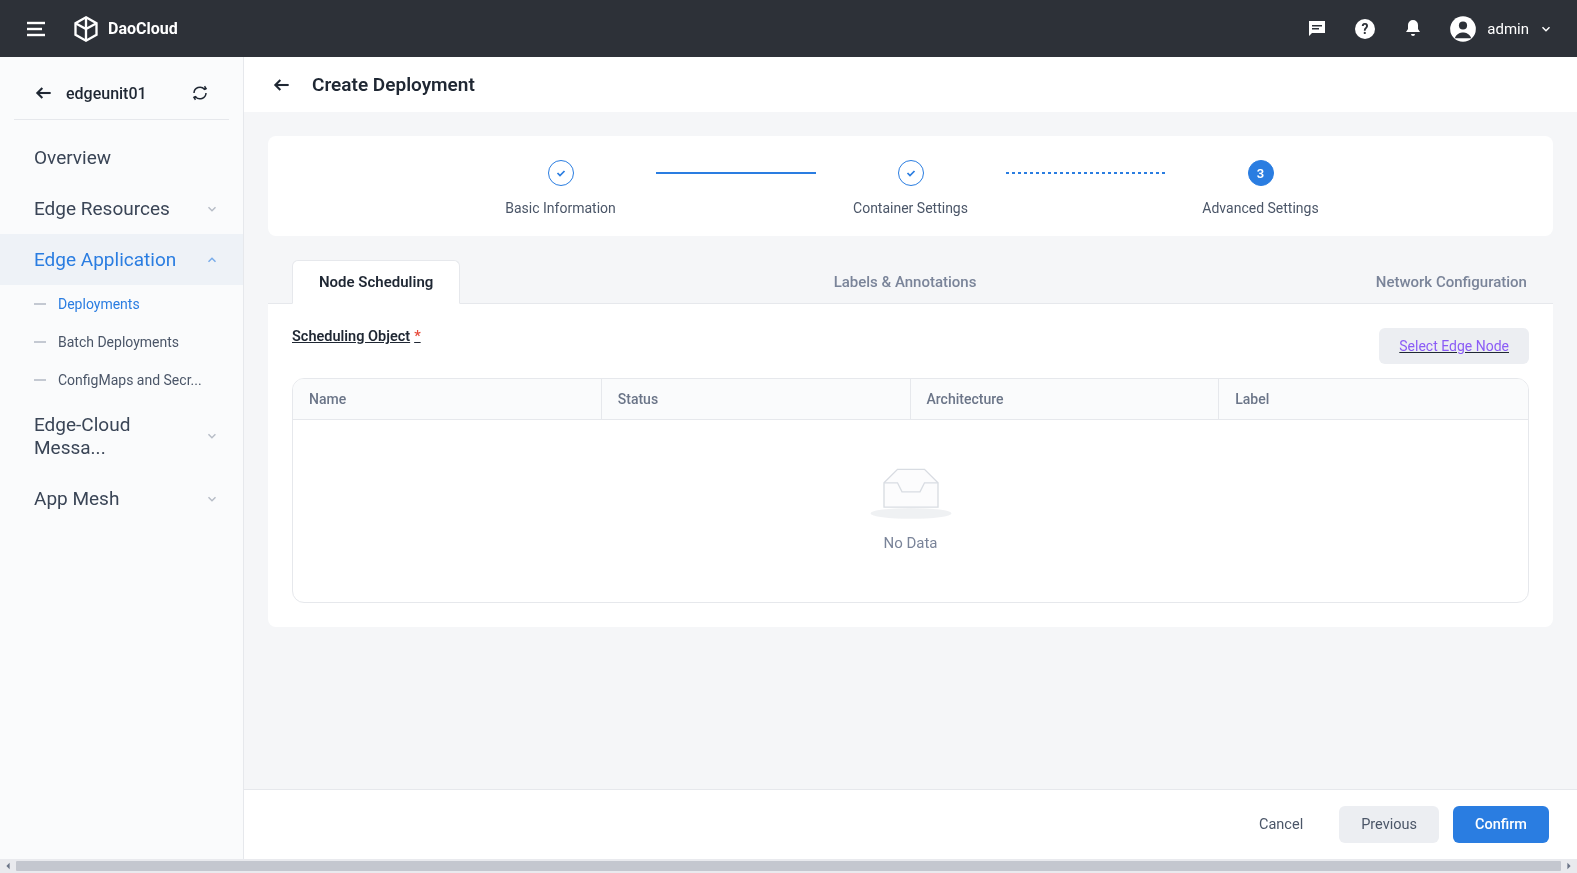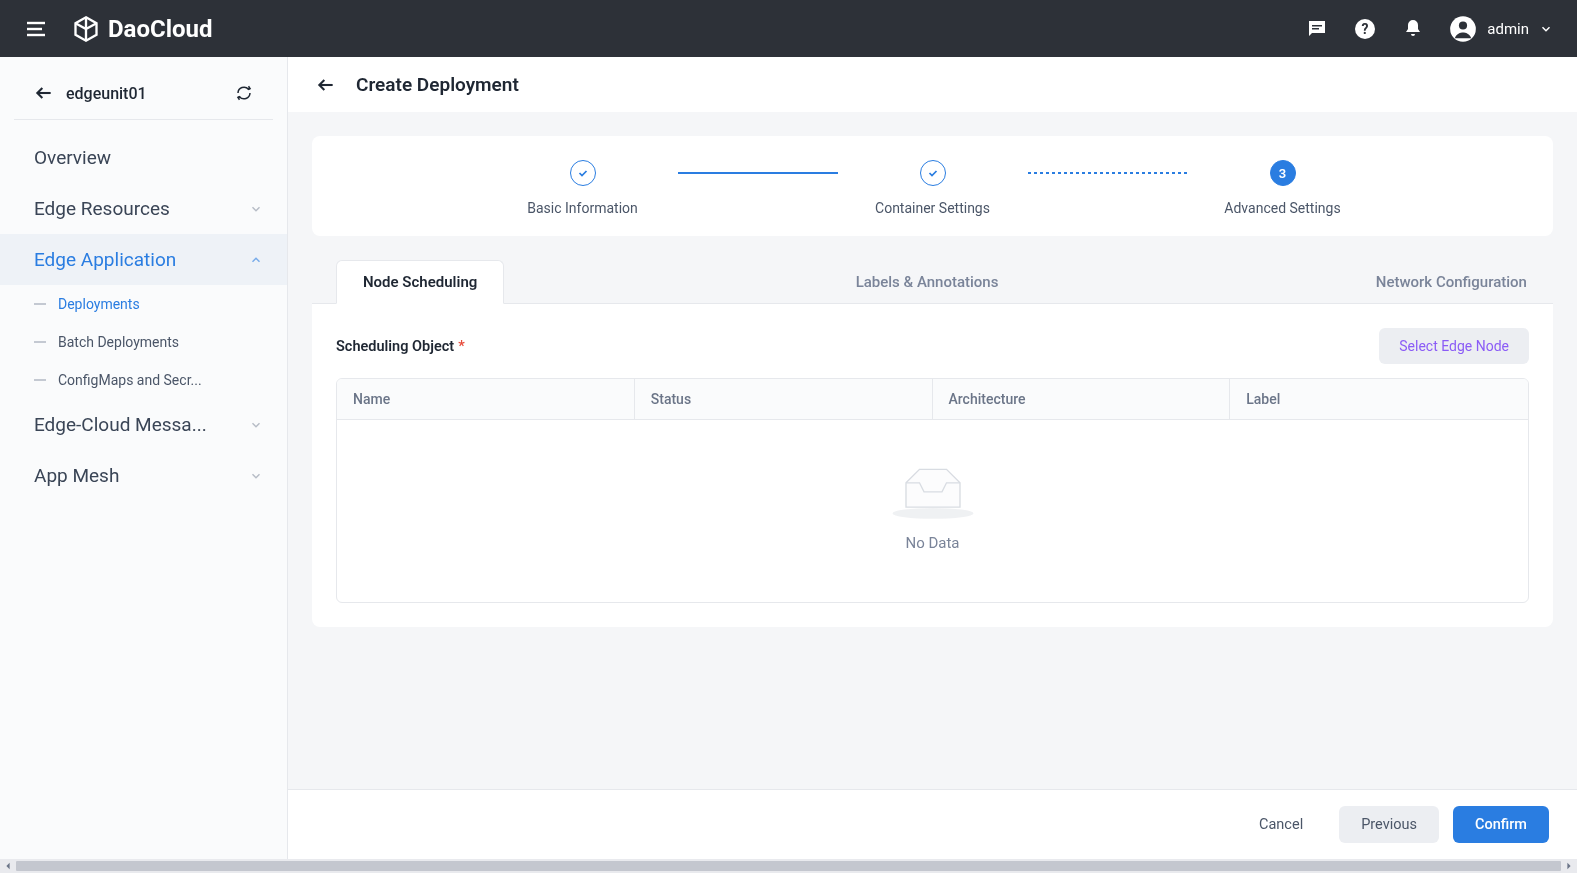--- a/index.html
+++ b/index.html
@@ -2,34 +2,34 @@
 <html><head>
 <meta charset="utf-8">
 <style>
 * { margin: 0; padding: 0; box-sizing: border-box; }
 body { font-family: -apple-system, BlinkMacSystemFont, "Segoe UI", Roboto, sans-serif; background: #f5f6f8; color: #1f2733; overflow: hidden; }
 
 
 .top-header { background: #2d3138; height: 57px; display: flex; align-items: center; padding: 0 24px; color: #fff; justify-content: space-between; }
 .top-left { display: flex; align-items: center; gap: 24px; }
 .hamburger-icon { width: 24px; height: 24px; cursor: pointer; }
-.logo { display: flex; align-items: center; gap: 8px; font-size: 24px; font-weight: 700; }
+.logo { display: flex; align-items: center; gap: 8px; font-size: 16px; font-weight: 700; }
 .logo-icon { width: 28px; height: 28px; }
 .top-right { display: flex; align-items: center; gap: 24px; }
 .header-icon { width: 24px; height: 24px; cursor: pointer; }
 .user-section { display: flex; align-items: center; gap: 10px; cursor: pointer; }
 .avatar-icon { width: 28px; height: 28px; }
 .user-name { font-size: 15px; }
 .chevron-down-sm { width: 14px; height: 14px; }
 
 
 .layout { display: flex; height: calc(100vh - 57px - 14px); }
 
 
-.sidebar { width: 288px; background: #fafbfc; border-right: 1px solid #e6e8ec; display: flex; flex-direction: column; }
+.sidebar { width: 244px; background: #fafbfc; border-right: 1px solid #e6e8ec; display: flex; flex-direction: column; }
 .sidebar-header { display: flex; align-items: center; padding: 16px 20px; margin: 10px 14px 0 14px; border-bottom: 1px solid #e6e8ec; }
 .sidebar-back { width: 20px; height: 20px; cursor: pointer; margin-right: 12px; }
 .sidebar-title { font-size: 16px; font-weight: 500; flex: 1; color: #1f2733; }
 .sidebar-refresh { width: 18px; height: 18px; cursor: pointer; }
 .sidebar-menu { padding: 12px 0; }
 .menu-item { display: flex; align-items: center; padding: 14px 20px 14px 34px; font-size: 19px; color: #3a4556; cursor: pointer; justify-content: space-between; }
 .menu-item.active { color: #2a7de1; background: #eef2f7; }
 .menu-item .chev { width: 14px; height: 14px; opacity: .6; margin-right: 4px;}
 .sub-item { display: flex; align-items: center; padding: 11px 20px 11px 34px; font-size: 14px; color: #4b5668; cursor: pointer; }
 .sub-item .dash { width: 12px; height: 2px; background: #c4c9d2; margin-right: 12px; flex-shrink: 0;}
@@ -55,27 +55,27 @@
 .step-line.dotted { background-image: linear-gradient(to right, #2a7de1 50%, transparent 50%); background-size: 6px 2px; }
 
 
 .tabs-container { margin-top: 24px; }
 .tabs { display: flex; border-bottom: 1px solid #e6e8ec; padding-left: 24px; justify-content: space-between; }
 .tab { padding: 12px 26px; font-size: 15px; color: #7a8499; cursor: pointer; background:transparent; border:none; font-weight:500; font-family:inherit;}
 .tab.active { color: #1f2733; font-weight: 600; background: #fff; border: 1px solid #e6e8ec; border-bottom: 1px solid #fff; border-radius: 6px 6px 0 0; margin-bottom: -1px; }
 
 
 .tab-content { background: #fff; border-radius: 0 0 8px 8px; padding: 24px; }
-.section-header { display: flex; justify-content: space-between; align-items: center; margin-bottom: 14px; }
+.section-header { display: flex; justify-content: space-between; margin-bottom: 14px; text-decoration: underline; }
 .section-label { font-size: 14.5px; font-weight: 600; color: #1f2733; }
 .section-label .required { color: #e74c3c; margin-left: 4px; }
 .select-btn { background: #eceef2; border: none; padding: 10px 20px; font-size: 14px; color: #8b5cf6; border-radius: 6px; cursor: pointer; font-family:inherit;}
 
 
-.table { border: 1px solid #e6e8ec; border-radius: 6px; overflow: hidden; }
+.table { border: 1px solid #e6e8ec; border-radius: 12px; overflow: hidden; }
 .thead { display: flex; background: #fafbfc; border-bottom: 1px solid #e6e8ec; }
 .th { padding: 12px 16px; font-size: 14px; color: #6b7588; font-weight: 500; border-right: 1px solid #e6e8ec; }
 .th:last-child { border-right: none; }
 .th-name { flex: 0 0 25%; }
 .th-status { flex: 0 0 25%; }
 .th-arch { flex: 0 0 25%; }
 .th-label { flex: 0 0 25%; }
 .tbody-empty { padding: 40px 0 50px 0; display: flex; flex-direction: column; align-items: center; gap: 14px; }
 .empty-icon { width: 90px; height: 60px; opacity: .6; }
 .empty-text { font-size: 15px; color: #7a8499; }

